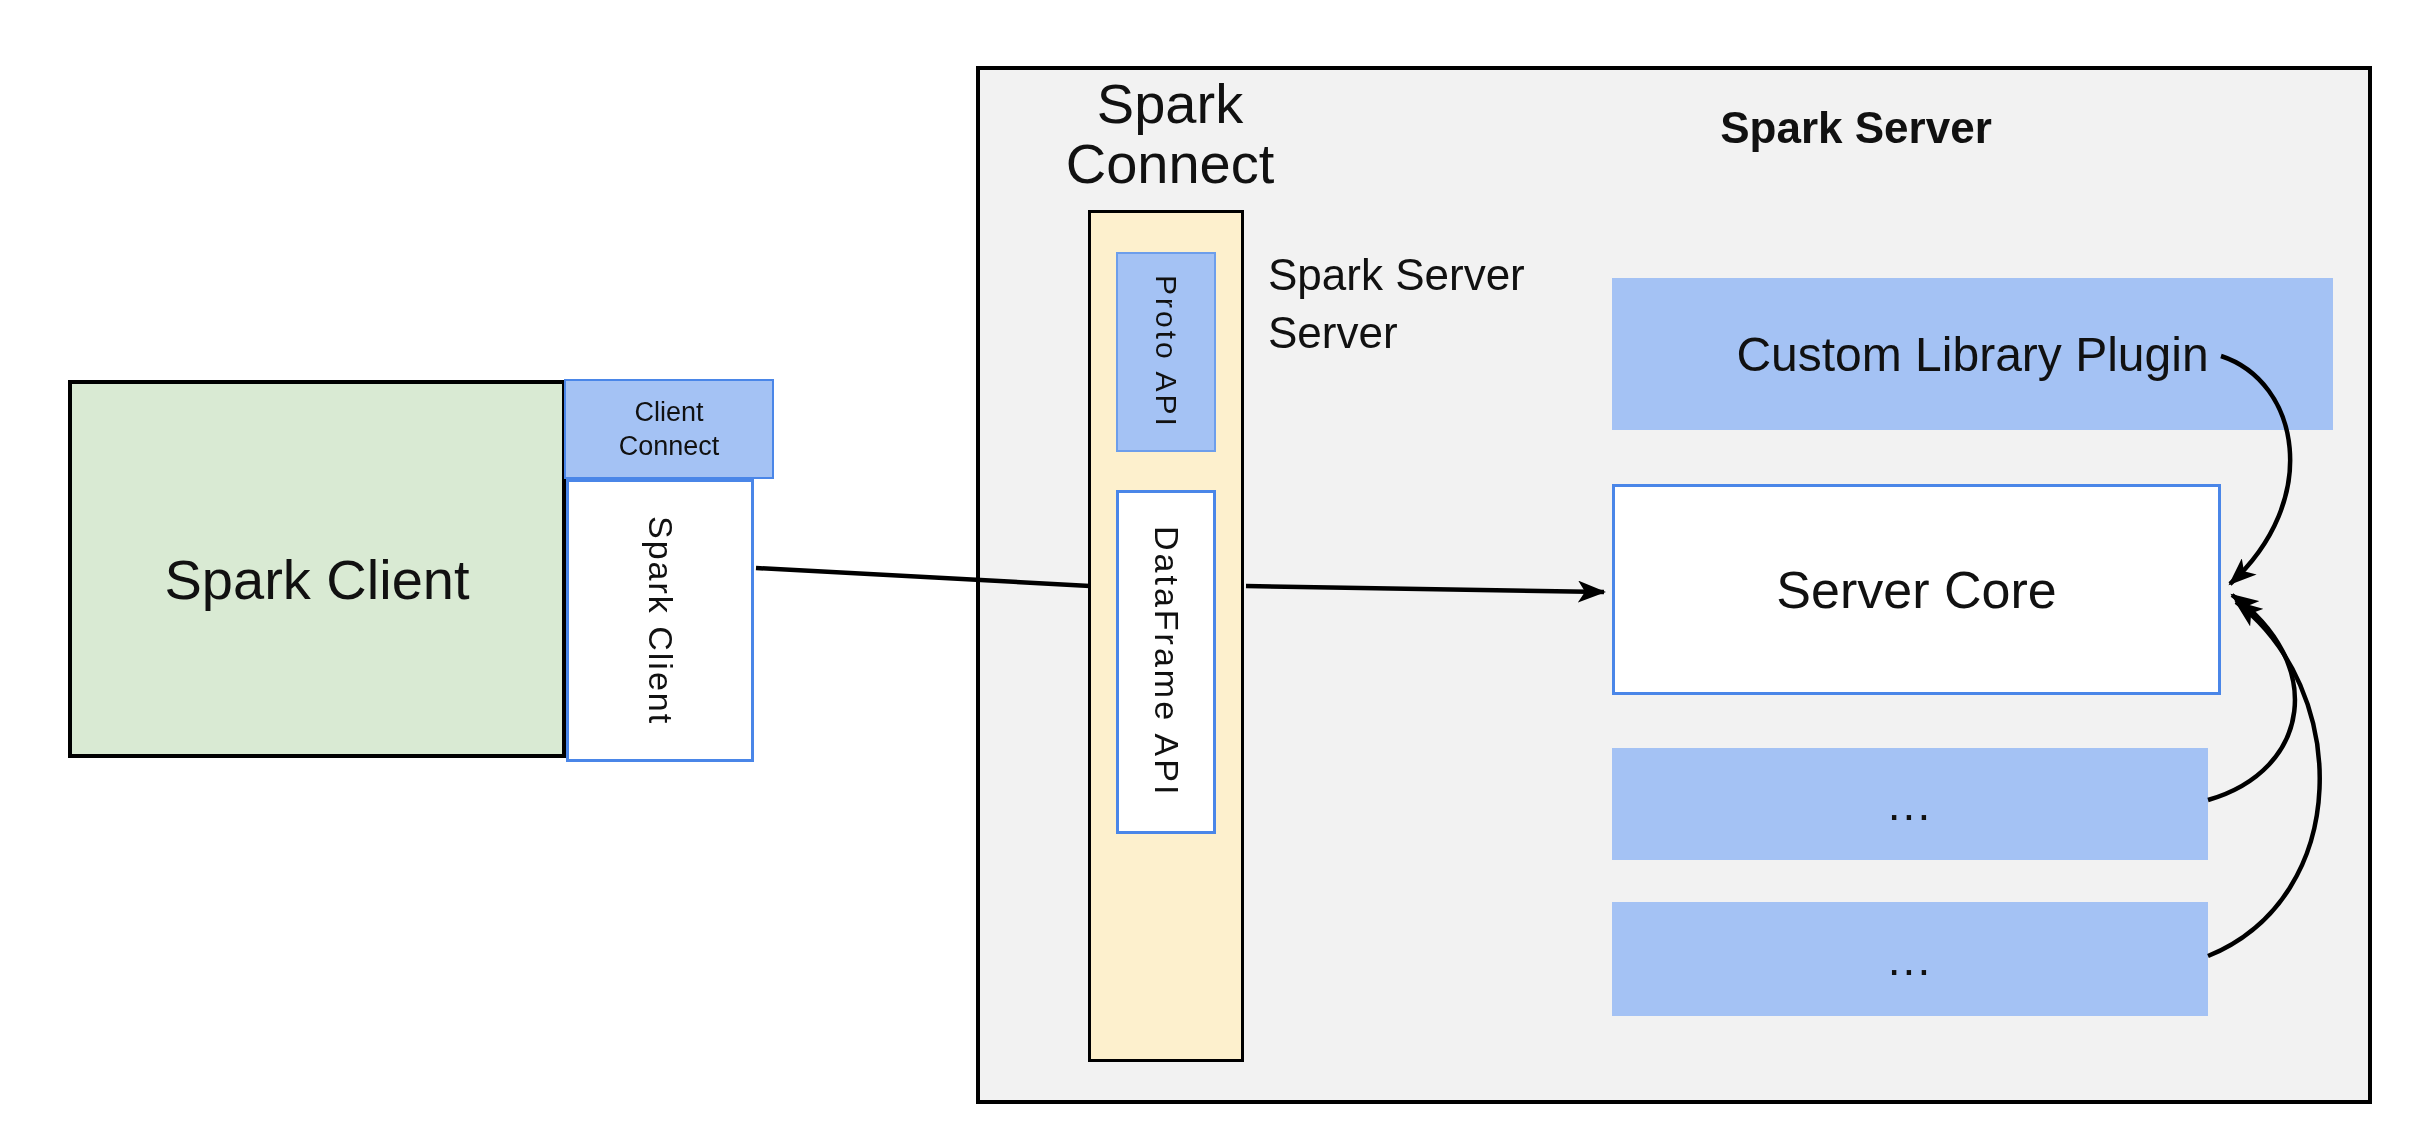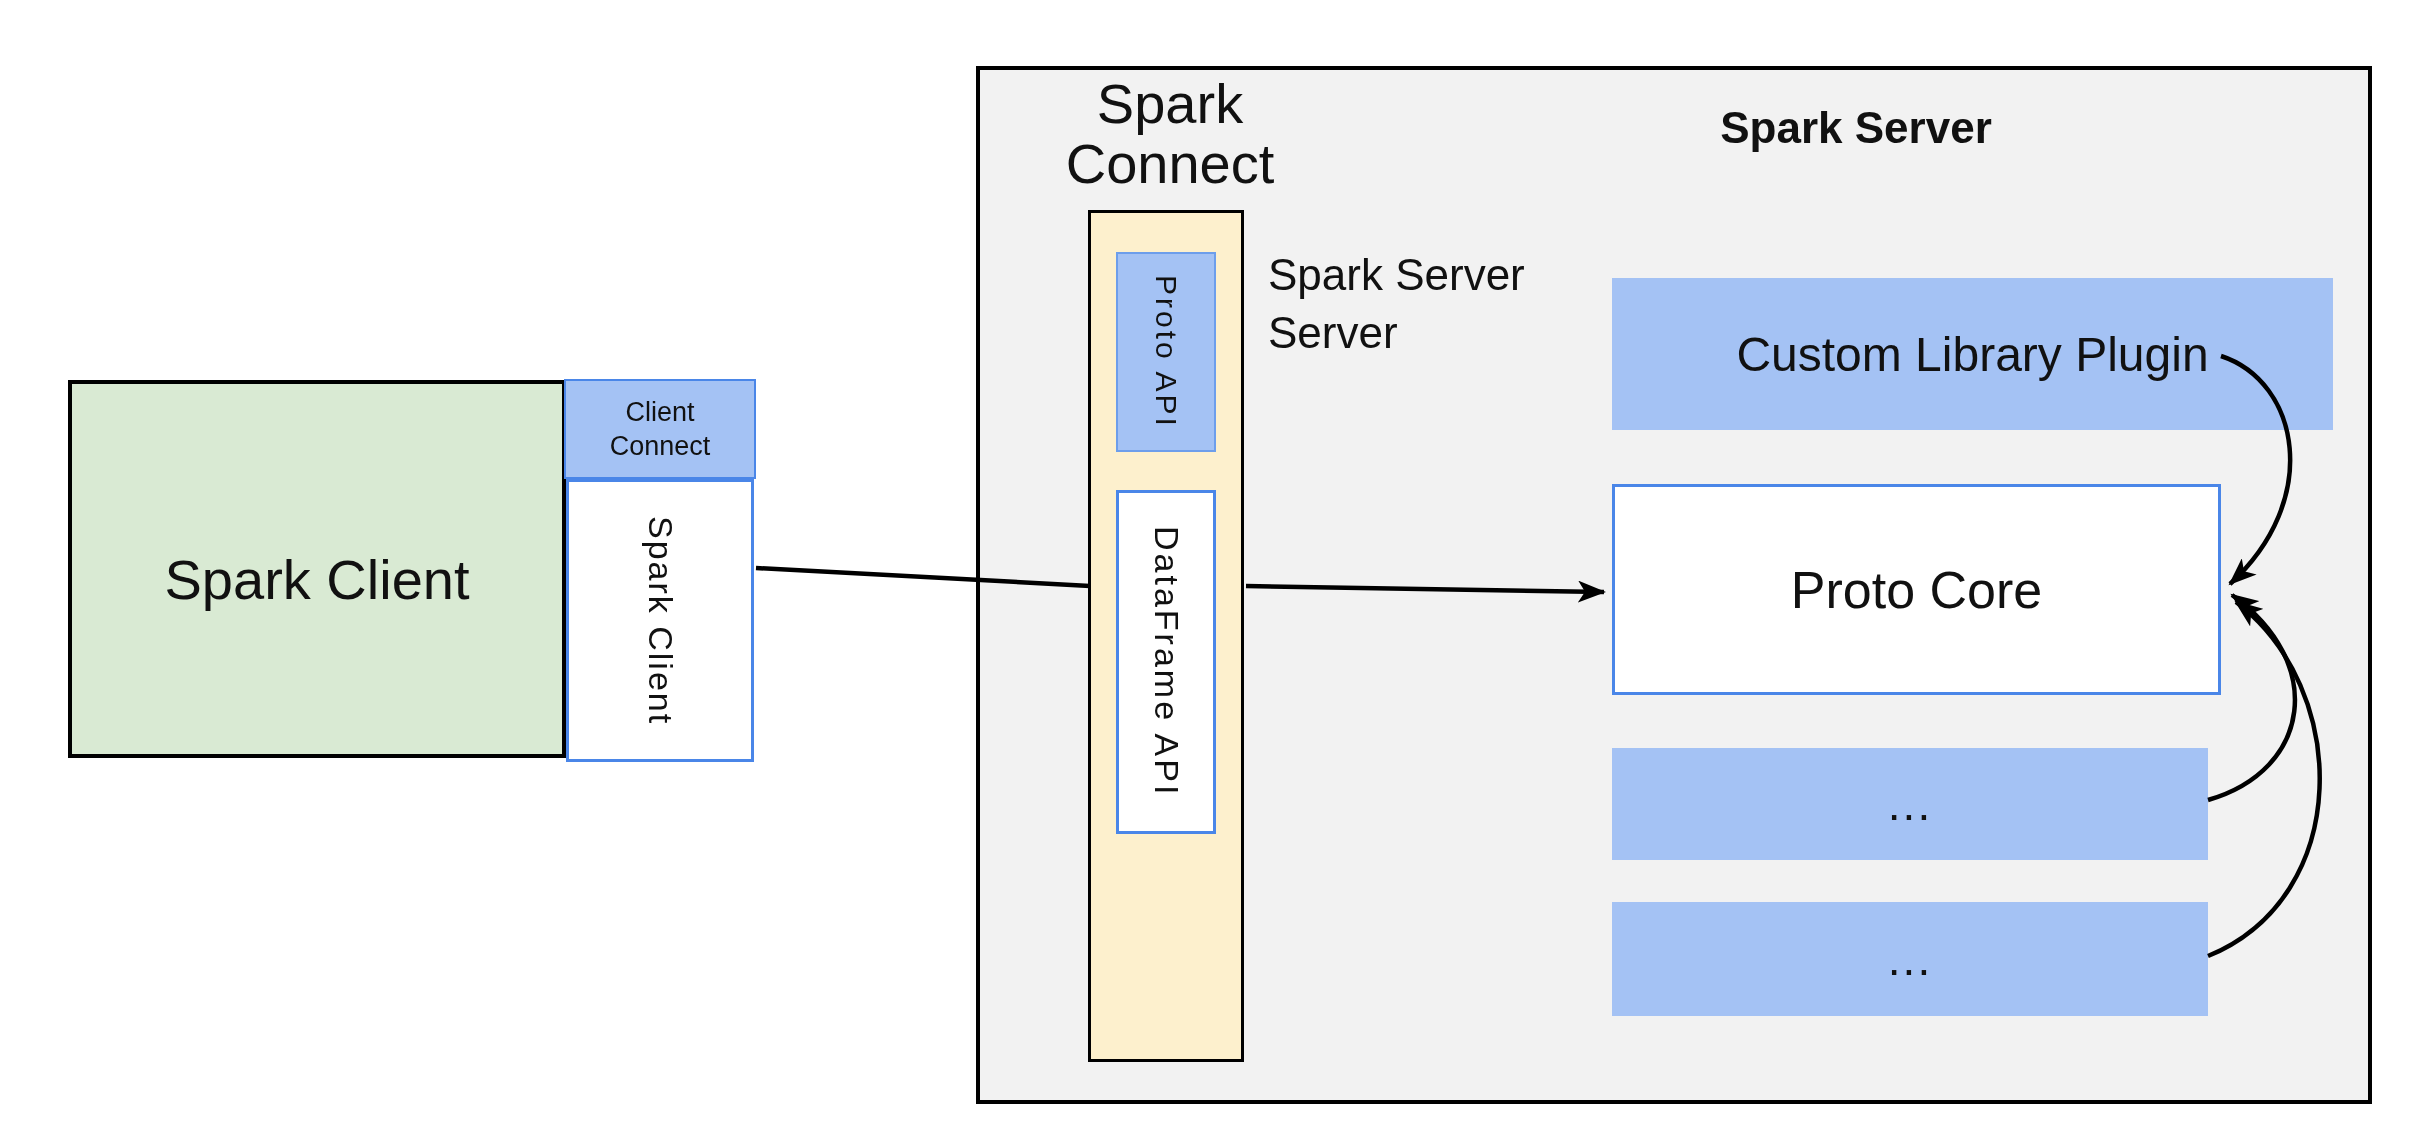--- a/index.html
+++ b/index.html
@@ -125,35 +125,35 @@
   <div class="abs library-label" style="left:1268px; top:246px; width:340px;">
     <div>Spark Server</div>
     <div>Server</div>
   </div>
 
   <div class="abs blue-fill-box plugin-box" style="left:1612px; top:278px; width:721px; height:152px;">
     <span>Custom Library Plugin</span>
   </div>
 
   <div class="abs core-box" style="left:1612px; top:484px; width:609px; height:211px;">
-    <span>Proto Core</span>
+    <span>Server Core</span>
   </div>
 
   <div class="abs blue-fill-box dots-box" style="left:1612px; top:748px; width:596px; height:112px;">
     <span>...</span>
   </div>
   <div class="abs blue-fill-box dots-box" style="left:1612px; top:902px; width:596px; height:114px;">
     <span>...</span>
   </div>
 
   <div class="abs green-box" style="left:68px; top:380px; width:498px; height:378px;">
     <div>Spark Client</div>
   </div>
 
-  <div class="abs package-box" style="left:564px; top:379px; width:192px; height:100px;">
+  <div class="abs package-box" style="left:564px; top:379px; width:210px; height:100px;">
     <div>Client</div>
     <div>Connect</div>
   </div>
 
   <div class="abs white-box" style="left:566px; top:479px; width:188px; height:283px;">
     <div class="vtext spark-client-vtext">Spark Client</div>
   </div>
 
   <svg class="overlay" width="2435" height="1135" viewBox="0 0 2435 1135">
     <defs>

